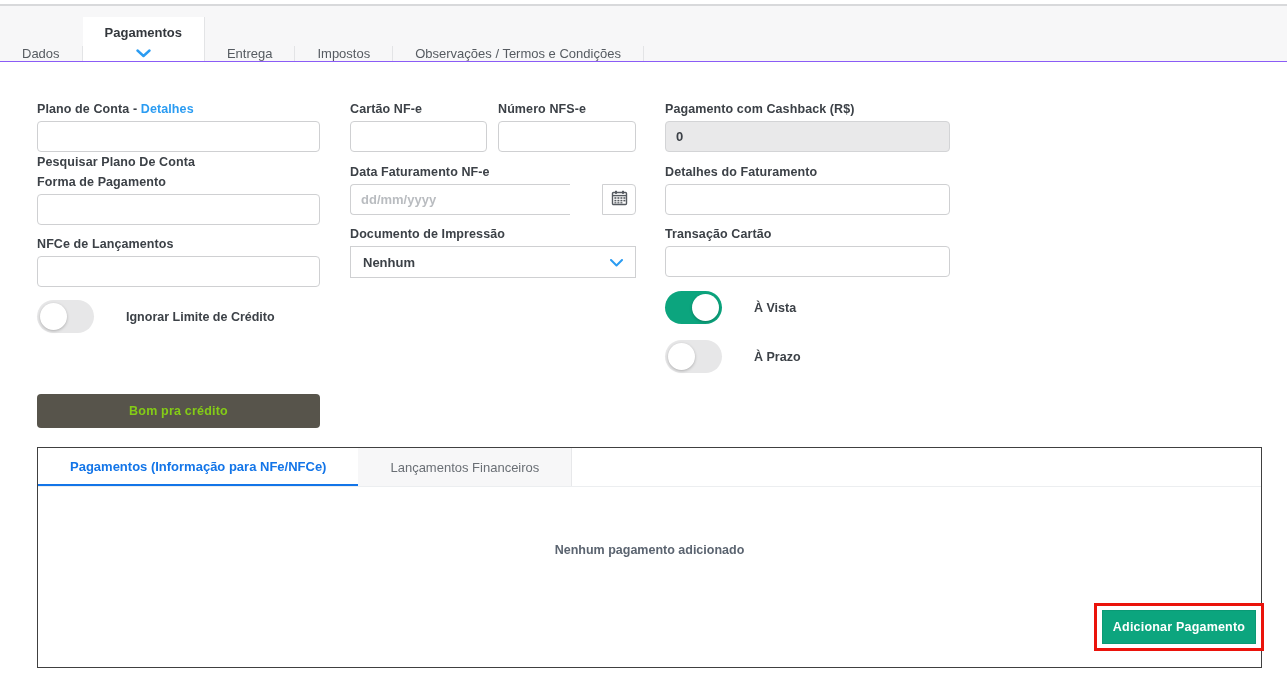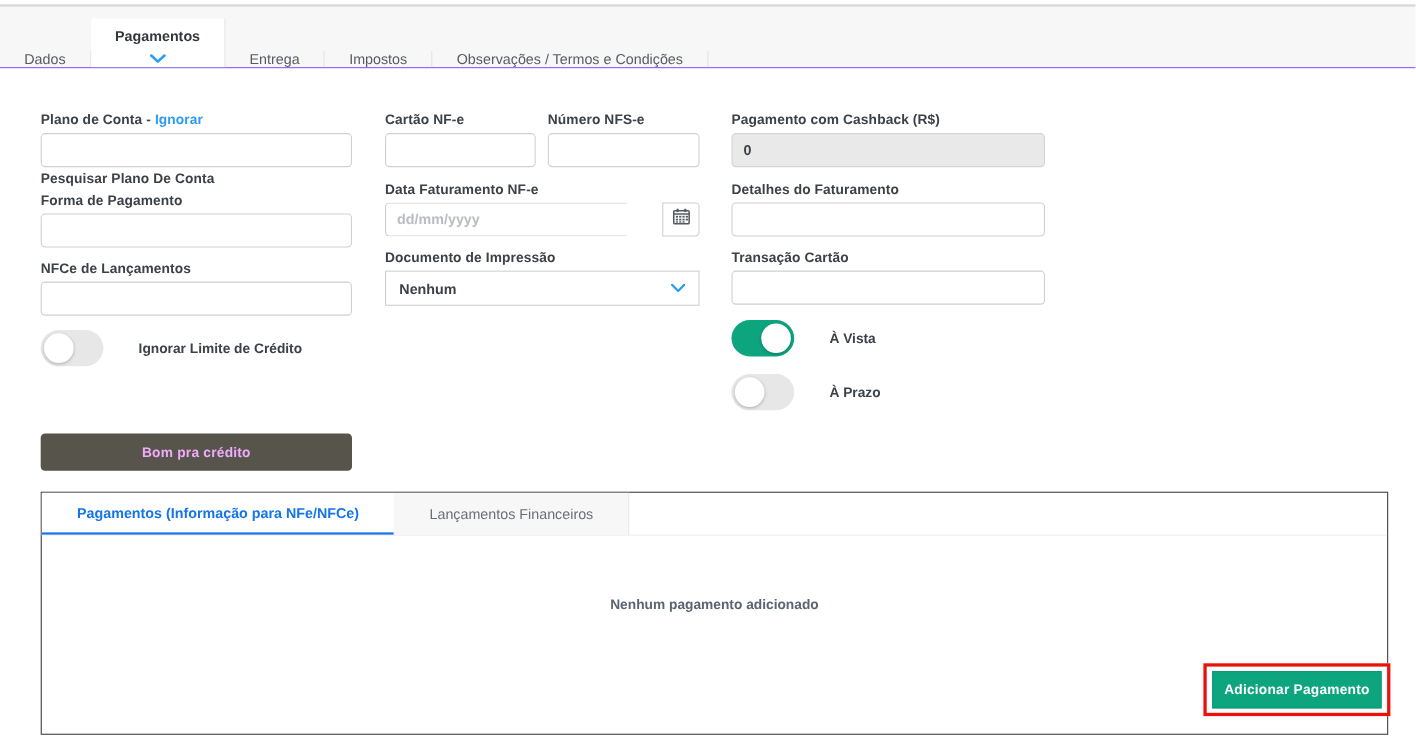--- a/index.html
+++ b/index.html
@@ -56,21 +56,21 @@
   .toggle .knob {
     position:absolute; top:3px; left:3px; width:27px; height:27px; border-radius:50%;
     background:#fff; box-shadow:0 1px 3px rgba(0,0,0,.25);
   }
   .toggle.on { background:#0ca57e; }
   .toggle.on .knob { left:auto; right:3px; }
   .t-label { font-size:12.5px; font-weight:bold; color:#3c4147; }
   
   .btn-dark {
     position:absolute; left:37px; top:394px; width:283px; height:34px;
-    background:#57544b; border:none; border-radius:4px; color:#f0abfc; font-family:inherit;
+    background:#57544b; border:none; border-radius:4px; color:#84cc16; font-family:inherit;
     font-size:12.5px; font-weight:bold; cursor:pointer; letter-spacing:.2px;
   }
   
   .panel {
     position:absolute; left:37px; top:447px; width:1225px; height:221px;
     background:#fff; border:1px solid #404040;
   }
   .panel-tabs { display:flex; height:39px; border-bottom:1px solid #eceef0; }
   .p-tab {
     display:flex; align-items:center; justify-content:center; font-size:13px; cursor:pointer;
@@ -117,21 +117,21 @@
   </div>
   <div class="top-tab">
     <span>Impostos</span>
   </div>
   <div class="top-tab">
     <span>Observações / Termos e Condições</span>
   </div>
 </div>
 
 <div class="fld" style="left:37px; top:102px; width:283px;">
-  <span class="flabel"><span>Plano de Conta -</span> <span class="lnk">Ignorar</span></span>
+  <span class="flabel"><span>Plano de Conta -</span> <span class="lnk">Detalhes</span></span>
   <input class="tinput" type="text" value="" style="">
 </div>
 <div class="fld" style="left:37px; top:155px; width:283px;">
   <span class="flabel" style="margin:0;">Pesquisar Plano De Conta</span>
 </div>
 <div class="fld" style="left:37px; top:175px; width:283px;">
   <span class="flabel">Forma de Pagamento</span>
   <input class="tinput" type="text" value="" style="">
 </div>
 <div class="fld" style="left:37px; top:237px; width:283px;">

